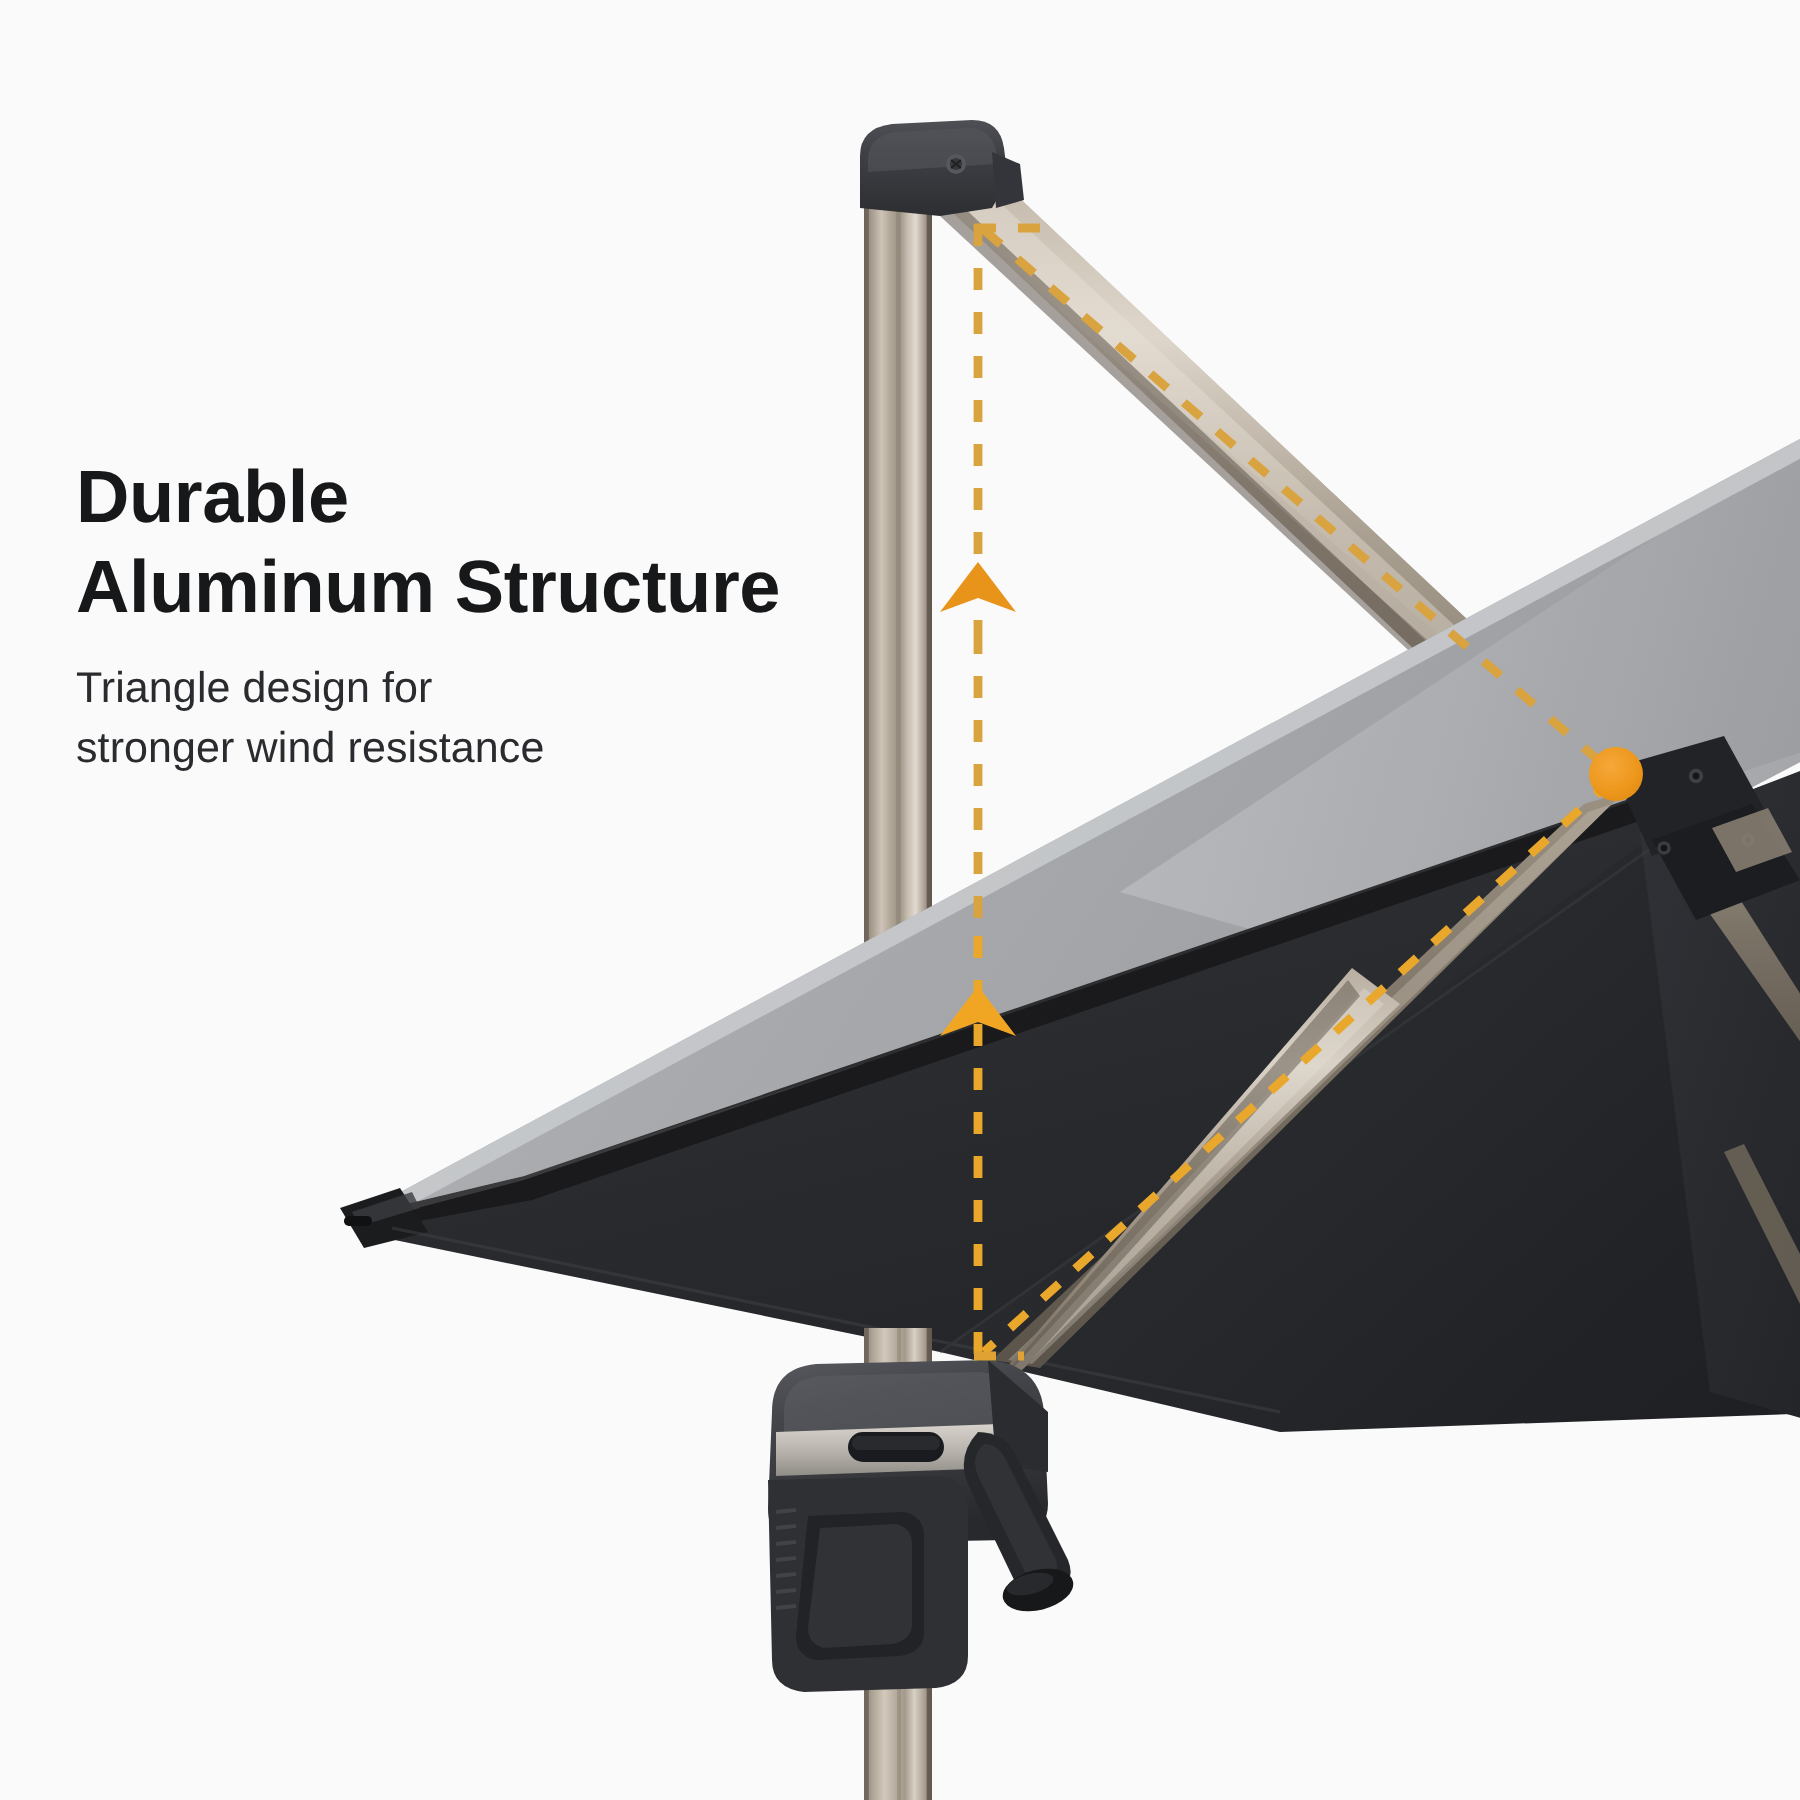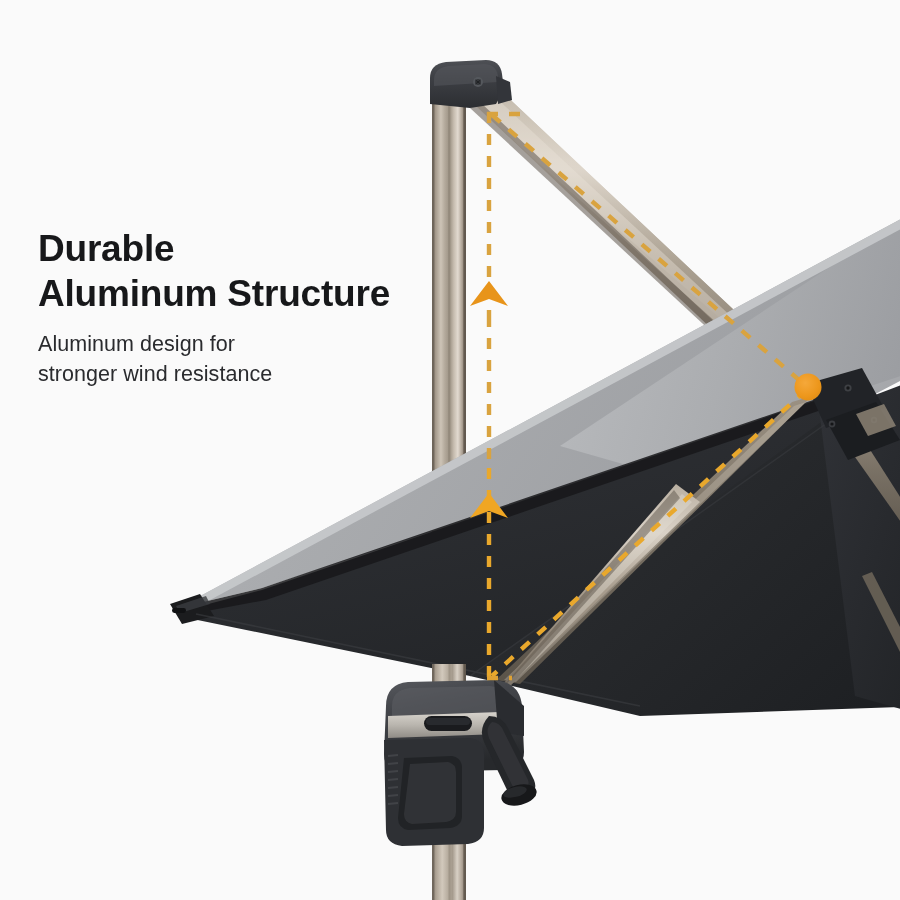--- a/index.html
+++ b/index.html
@@ -311,17 +311,17 @@
         <polygon points="489,265 508,290 489,283 470,290" fill="#E8941A"></polygon>
         <polygon points="489,477 508,502 489,495 470,502" fill="#F0A623"></polygon>
       </g>
 
     </g>
   </svg>
 
   <div class="text-block">
     <h1 class="headline">Durable
 Aluminum Structure</h1>
-    <p class="subhead">Aluminum design for
+    <p class="subhead">Triangle design for
 stronger wind resistance</p>
   </div>
 
 </div>
 
 </body></html>

